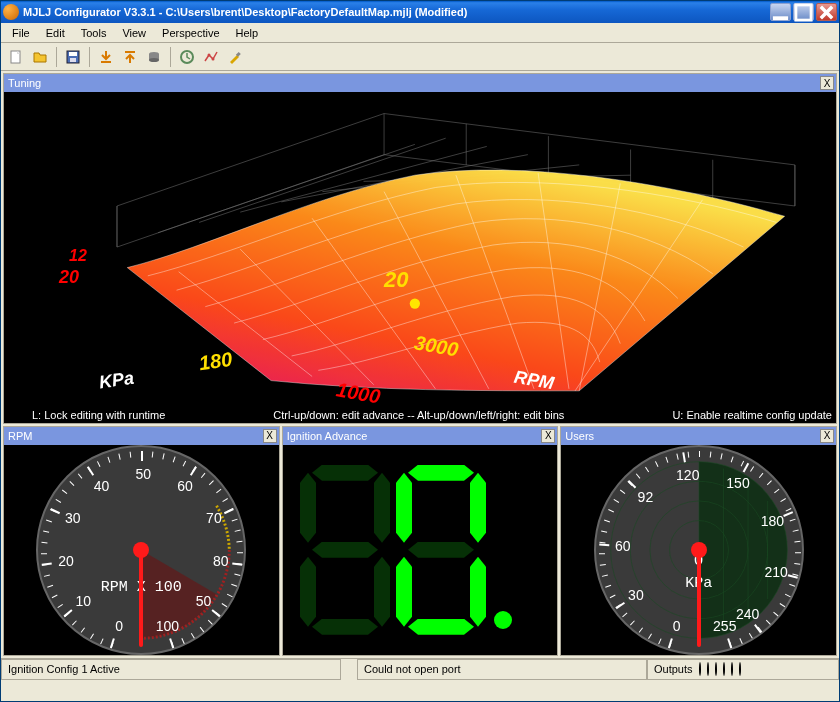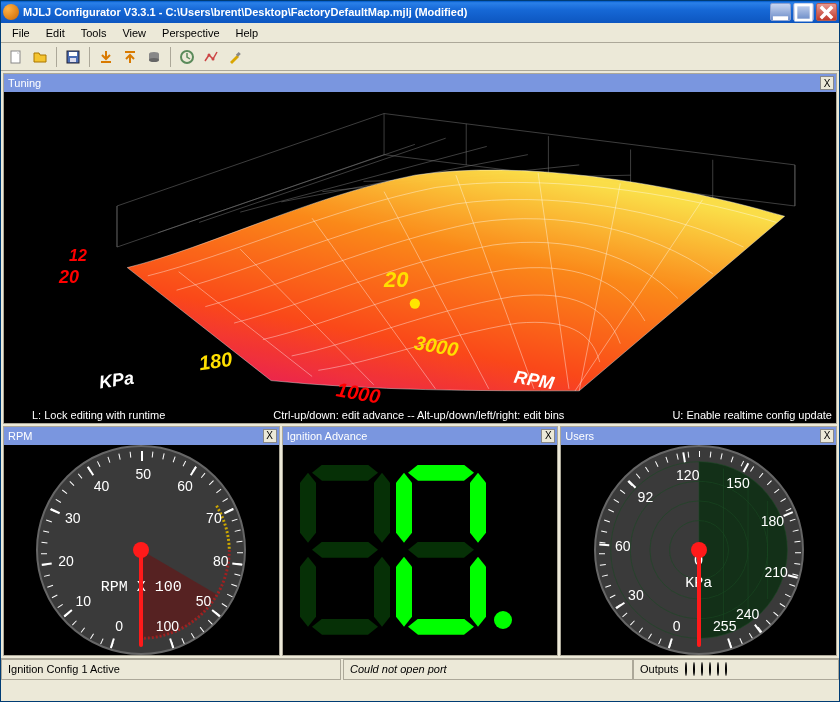--- a/index.html
+++ b/index.html
@@ -26,21 +26,21 @@
   .tuning-panel { display: flex; flex-direction: column; border: 1px solid #aca899; margin: 2px; }
   .tuning-area { flex: 1; background: #000; position: relative; height: 320px; overflow: hidden; }
   .hints { position: absolute; bottom: 2px; left: 4px; right: 4px; display: flex; justify-content: space-between; color: #fff; font-size: 11px; padding-left: 24px; }
 
   .gauges-row { display: flex; margin: 0 2px 2px 2px; gap: 2px; }
   .gauge-panel { flex: 1; border: 1px solid #aca899; display: flex; flex-direction: column; }
   .gauge-area { flex: 1; background: #000; height: 234px; display: flex; align-items: center; justify-content: center; position: relative; }
 
   .statusbar { height: 22px; display: flex; border-top: 1px solid #aca899; }
   .status-cell { border: 1px solid #aca899; padding: 2px 6px; display: flex; align-items: center; }
-  .status-cell.port { flex: 0 0 290px; margin-left: 2px; font-style: italic; }
+  .status-cell.port { flex: 0 0 290px; margin-left: 16px; }
   .status-cell.cfg { flex: 0 0 340px; }
   .status-cell.outputs { flex: 1; }
   .led { width: 12px; height: 12px; border-radius: 50%; margin-left: 6px; border: 1px solid #000; }
 
   
   .surface-overlay { position: absolute; color: #fff; font-family: Arial, sans-serif; }
   .axis-label-3d { font-style: italic; font-weight: bold; font-size: 18px; }
   .tick-3d { font-style: italic; font-weight: bold; }
 
   

